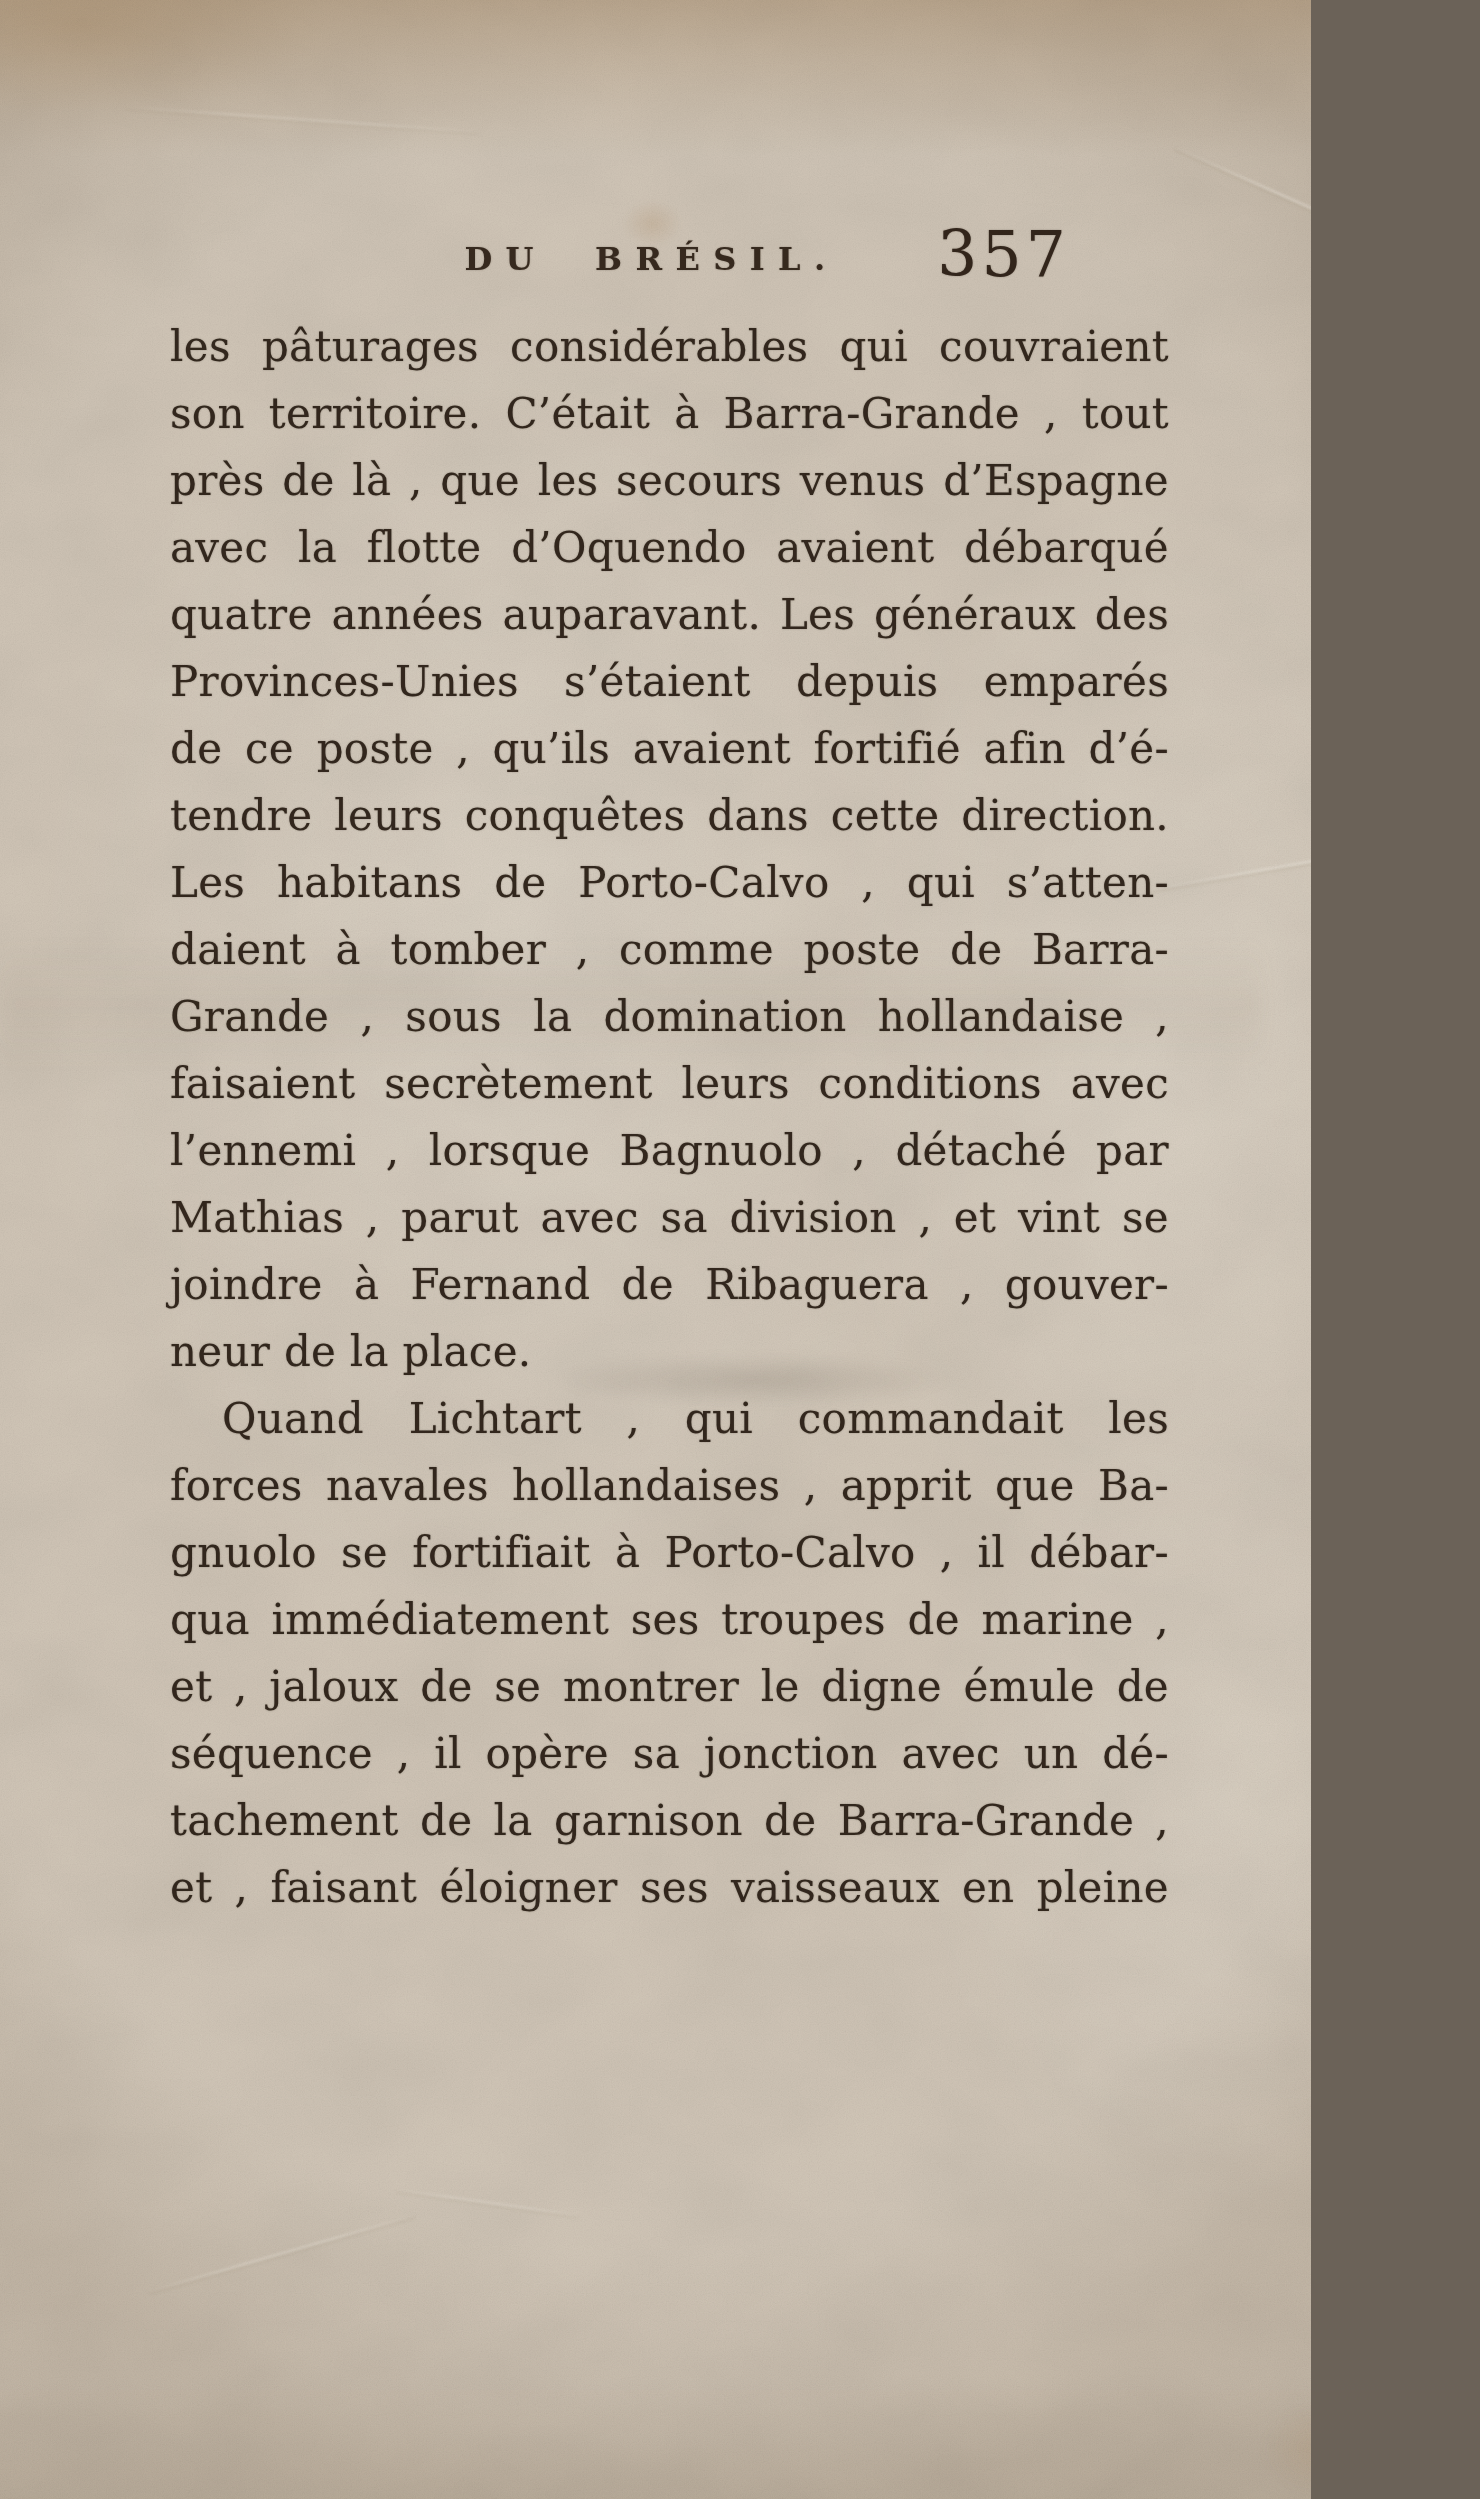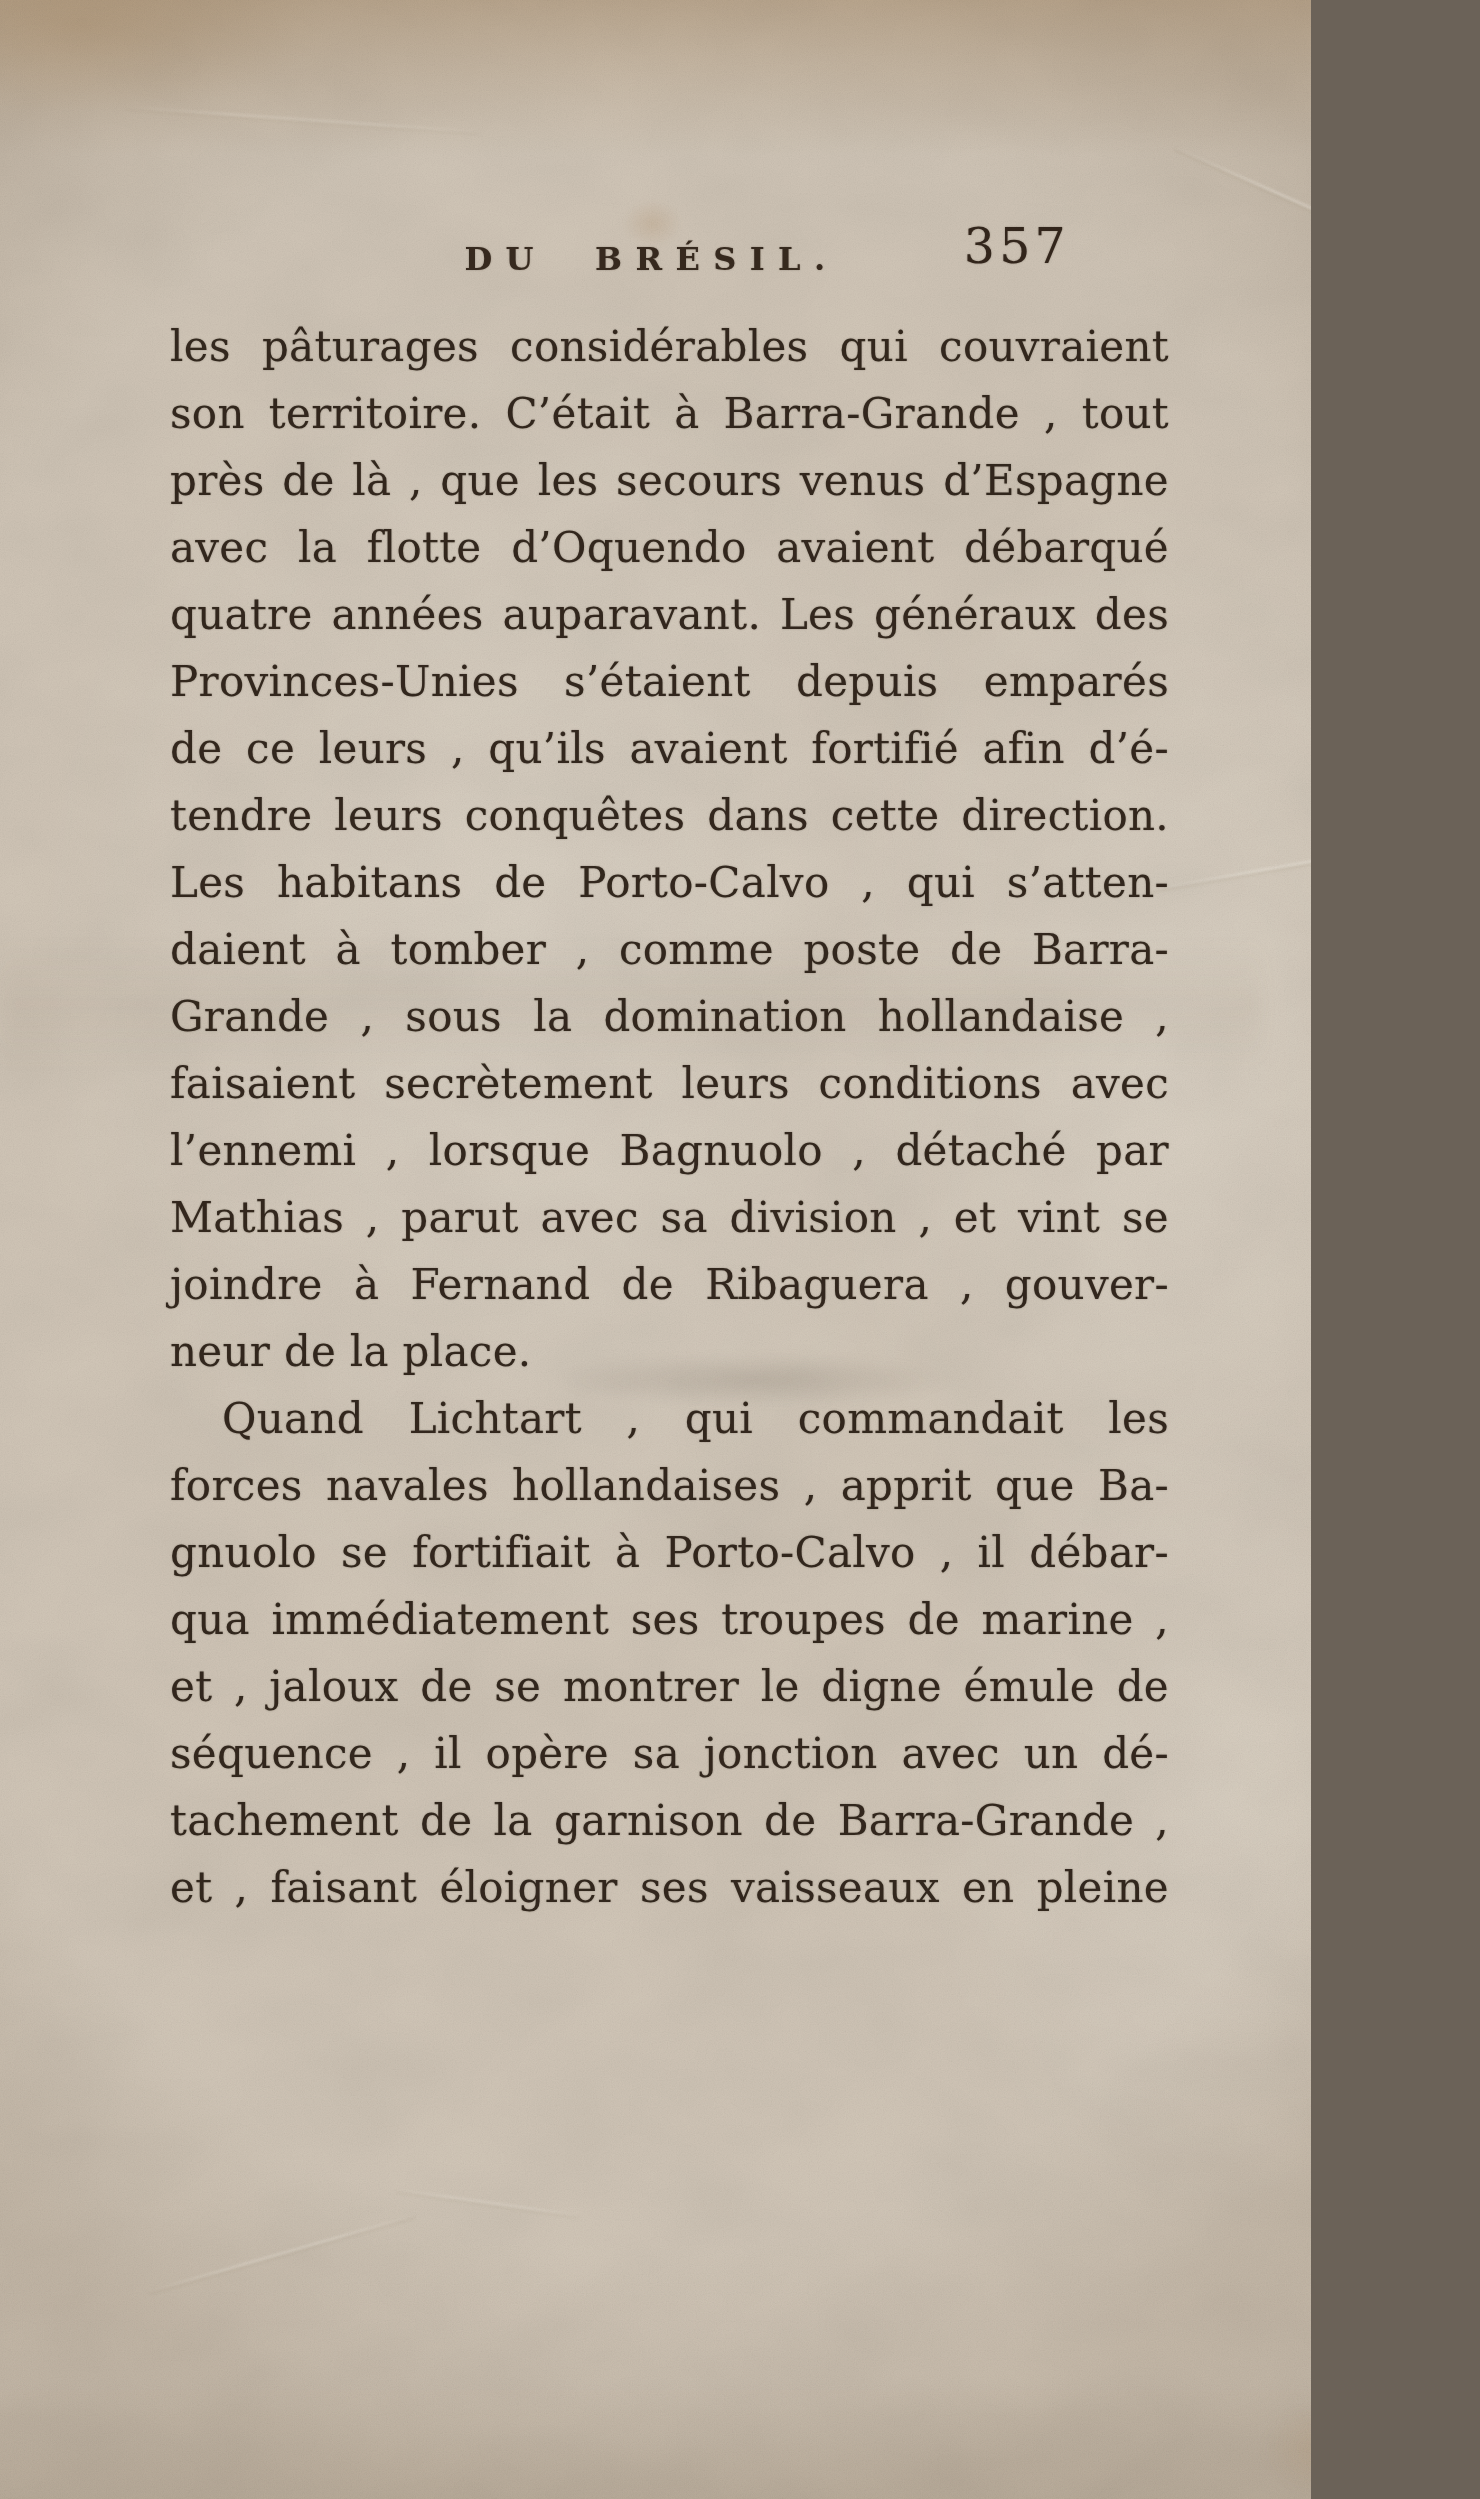--- a/index.html
+++ b/index.html
@@ -49,21 +49,21 @@
     font-weight: 700;
     letter-spacing: 13.4px;
     word-spacing: 23.5px;
     color: rgba(52,38,26,0.95);
     text-shadow: 0 0 1.7px rgba(52,38,26,0.40);
   }
   .page-number {
     position: absolute;
     right: 99px;
     top: 218px;
-    font-size: 49px;
+    font-size: 63px;
     letter-spacing: 4.2px;
     color: rgba(47,34,23,0.95);
     text-shadow: 0 0 1.7px rgba(47,34,23,0.40);
   }
 
   
   .textblock {
     position: absolute;
     left: 134px;
     top: 313px;
@@ -168,21 +168,21 @@
     <div class="page-number">357</div>
   </div>
 
   <div class="textblock">
     <div class="line">les pâturages considérables qui couvraient</div>
     <div class="line">son territoire. C’était à Barra-Grande , tout</div>
     <div class="line">près de là , que les secours venus d’Espagne</div>
     <div class="line">avec la flotte d’Oquendo avaient débarqué</div>
     <div class="line">quatre années auparavant. Les généraux des</div>
     <div class="line">Provinces-Unies s’étaient depuis emparés</div>
-    <div class="line">de ce leurs , qu’ils avaient fortifié afin d’é-</div>
+    <div class="line">de ce poste , qu’ils avaient fortifié afin d’é-</div>
     <div class="line">tendre leurs conquêtes dans cette direction.</div>
     <div class="line">Les habitans de Porto-Calvo , qui s’atten-</div>
     <div class="line">daient à tomber , comme poste de Barra-</div>
     <div class="line">Grande , sous la domination hollandaise ,</div>
     <div class="line">faisaient secrètement leurs conditions avec</div>
     <div class="line">l’ennemi , lorsque Bagnuolo , détaché par</div>
     <div class="line">Mathias , parut avec sa division , et vint se</div>
     <div class="line">joindre à Fernand de Ribaguera , gouver-</div>
     <div class="line flush">neur de la place.</div>
     <div class="line indent">Quand Lichtart , qui commandait les</div>

